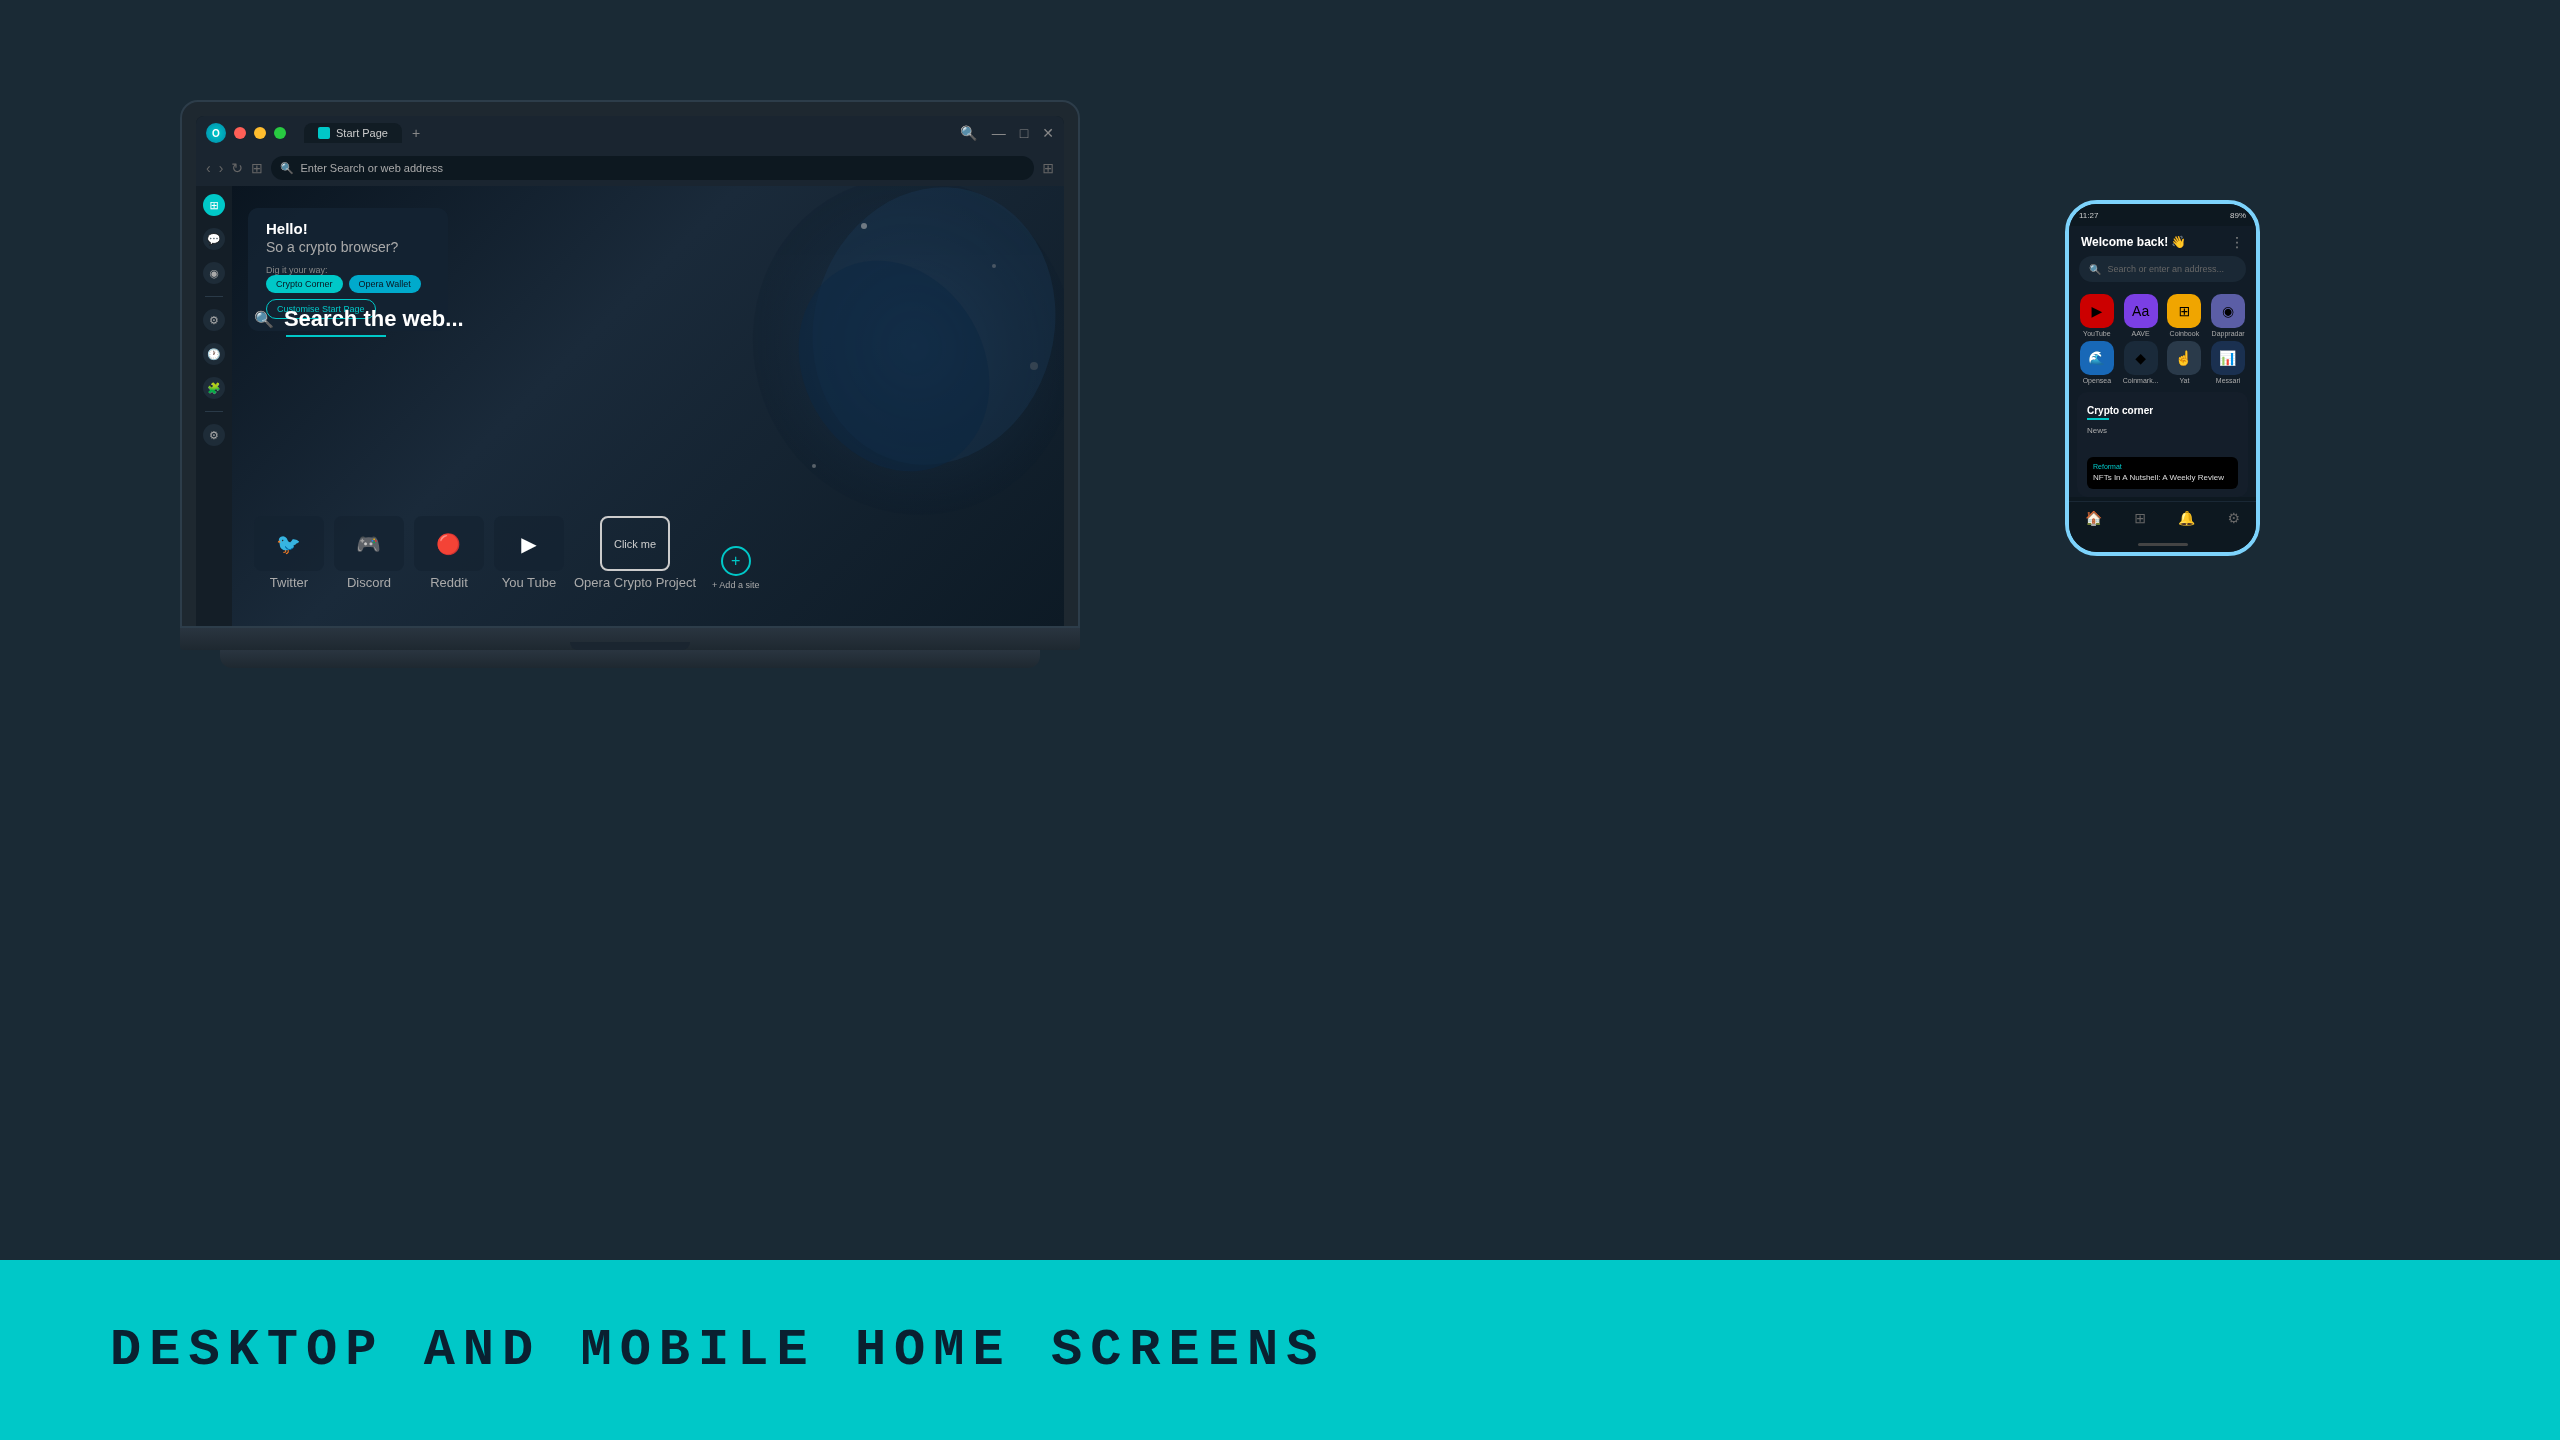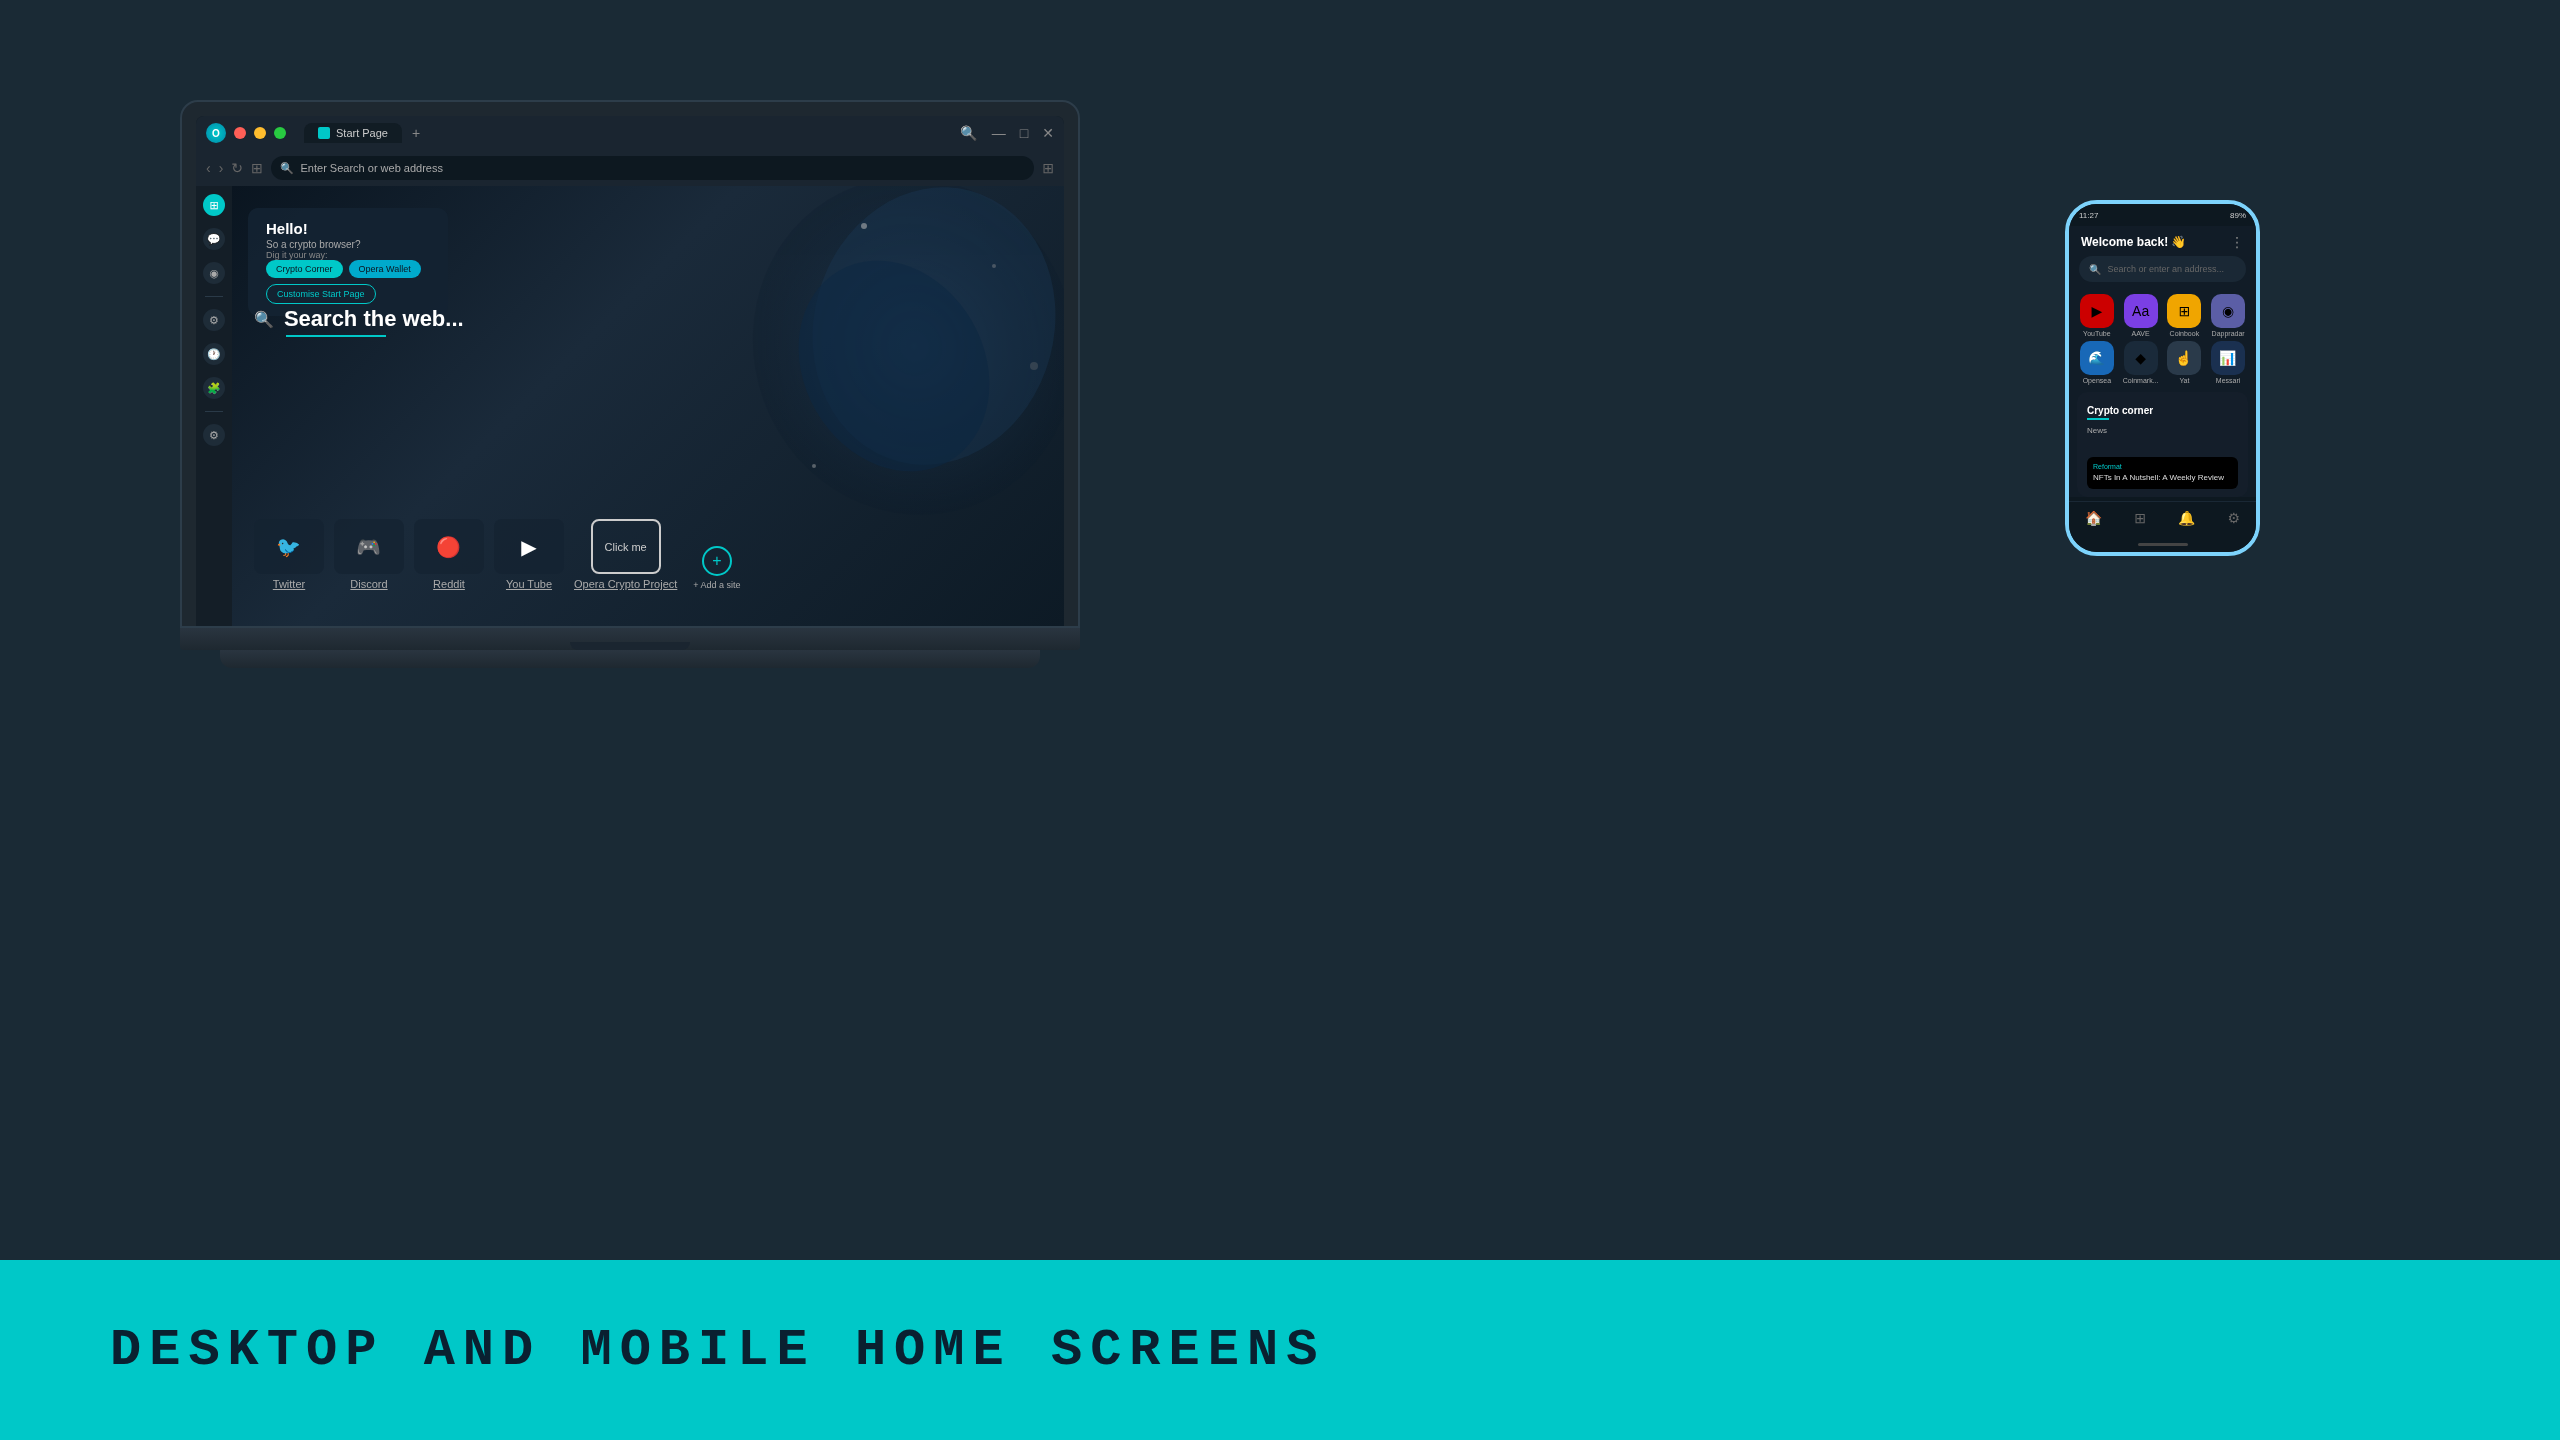--- a/index.html
+++ b/index.html
@@ -210,22 +210,23 @@
       padding: 12px 18px;
       width: 200px;
     }
     .hello-title {
       font-size: 15px;
       font-weight: bold;
       color: white;
       margin-bottom: 2px;
     }
     .hello-sub {
-      font-size: 10px;
+      font-size: 14px;
       color: #aaa;
+      margin-bottom: 10px;
     }
     .dig-label {
       font-size: 9px;
       color: #888;
       margin-bottom: 0;
     }
     .pill-btns {
       display: flex;
       gap: 6px;
       flex-wrap: wrap;
@@ -296,24 +297,23 @@
     }
     .dial-icon.click-me {
       background: transparent;
       border: 2px solid #ccc;
       border-radius: 8px;
       font-size: 11px;
       color: #ccc;
       margin-top: 28px;
     }
     .dial-label {
-      font-size: 11px;
+      font-size: 13px;
       color: #aaa;
       text-align: center;
-      text-decoration: underline;
     }
     .add-site {
       display: flex;
       flex-direction: column;
       align-items: center;
       gap: 4px;
       cursor: pointer;
       margin-left: 6px;
     }
     .add-site-circle {

